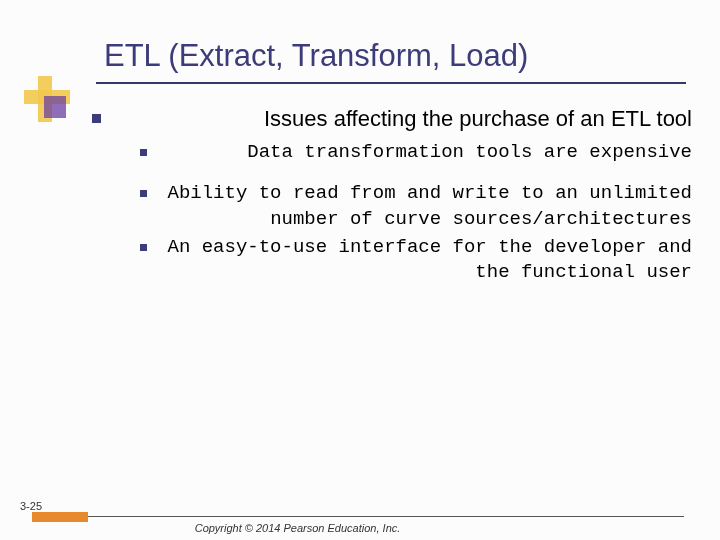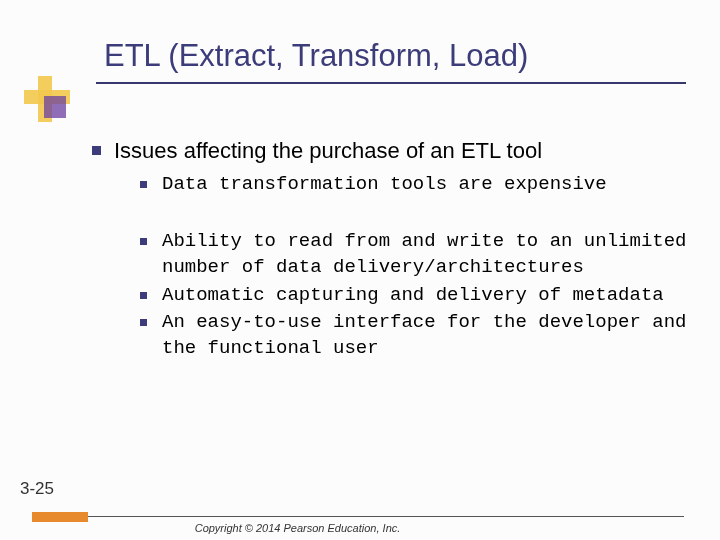--- a/index.html
+++ b/index.html
@@ -1,15 +1,15 @@
 <!DOCTYPE html>
 <html><head>
 <meta charset="utf-8">
 <style>
-  * { margin: 0; padding: 0; box-sizing: border-box; }
+  * { margin: 0; padding: 0; box-sizing: border-box; text-align: right; }
   body {
     width: 720px;
     height: 540px;
     background: #fcfcfc;
     font-family: Verdana, Geneva, sans-serif;
     position: relative;
     overflow: hidden;
   }
   .deco {
     position: absolute;
@@ -39,21 +39,20 @@
   }
   .content {
     position: absolute;
     left: 92px;
     top: 104px;
     width: 600px;
     color: #000;
   }
   .sec {
     margin-bottom: 16px;
-    margin-top: 32px;
   }
   .sec-head {
     font-size: 22px;
     line-height: 1.35;
     color: #000;
     position: relative;
     padding-left: 22px;
   }
   .sec-head::before {
     content: "";
@@ -105,22 +104,22 @@
     position: absolute;
     left: 88px;
     top: 10px;
     width: 596px;
     height: 1px;
     background: #555;
   }
   .pagenum {
     position: absolute;
     left: 20px;
-    bottom: 41px;
-    font-size: 17px;
+    bottom: 28px;
+    font-size: 11px;
     color: #333;
   }
   .copyright {
     position: absolute;
     left: 0;
     bottom: 6px;
     width: 595px;
     text-align: center;
     font-size: 11px;
     font-style: italic;
@@ -143,22 +142,21 @@
 
   <div class="sec">
     <div class="sec-head">Issues affecting the purchase of an ETL tool</div>
     <ul class="sub">
       <li>Data transformation tools are expensive</li>
     </ul>
   </div>
 
   <div class="sec">
     <ul class="sub">
-      <li>Ability to read from and write to an unlimited number of data delivery/architectures</li>
-      <li>Automatic capturing and delivery of metadata</li>
+      <li>Ability to read from and write to an unlimited number of curve sources/architectures</li>
       <li>An easy-to-use interface for the developer and the functional user</li>
     </ul>
   </div>
 
 </div>
 
 <div class="pagenum">3-25</div>
 
 <div class="footer">
   <div class="ft-bar"></div>

